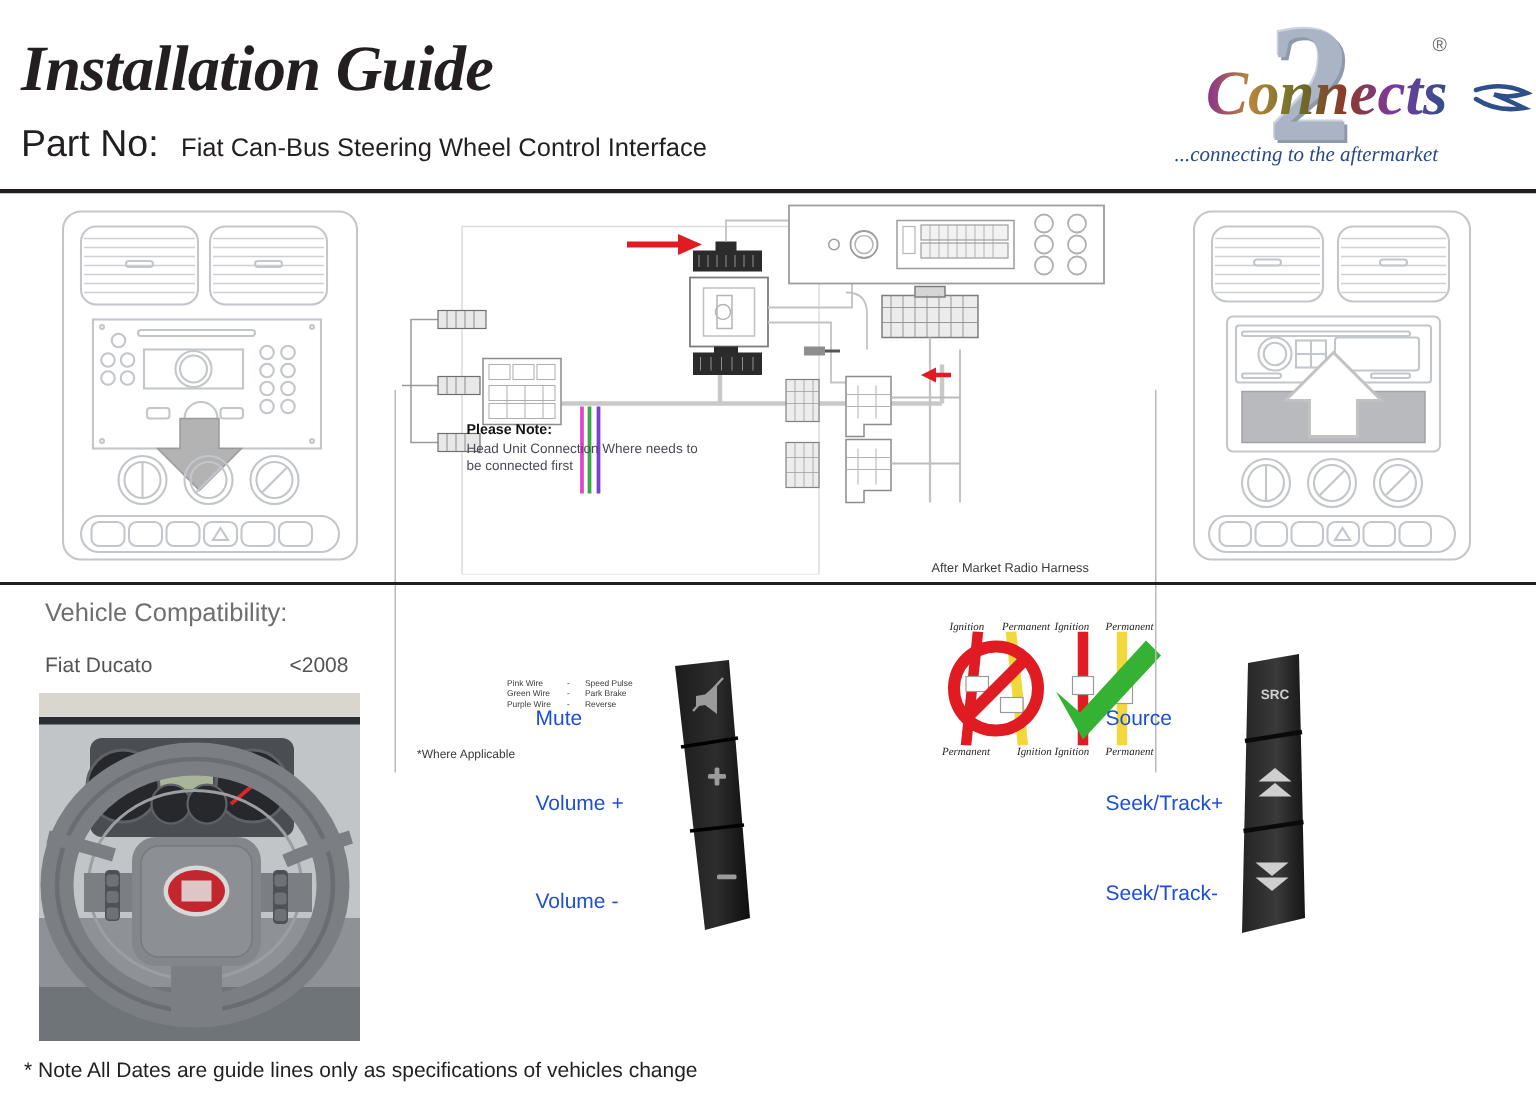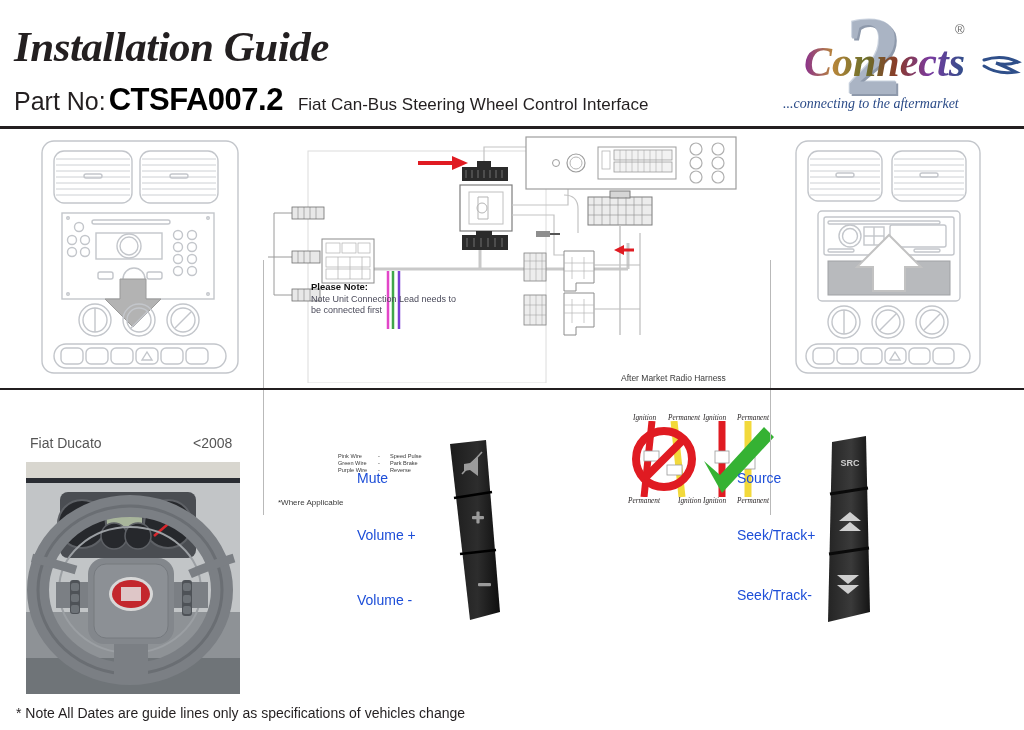--- a/index.html
+++ b/index.html
@@ -76,21 +76,20 @@
 </style>
 </head>
 <body>
 
 <div class="page">
 
   <div id="header">
     <div id="title">Installation Guide</div>
     <div id="partrow">
       <span id="partlabel">Part No:</span>
-      <span id="partno">CTSFA007.2</span>
       <span id="partdesc">Fiat Can-Bus Steering Wheel Control Interface</span>
     </div>
     <div id="hdr-rule"></div>
 
     <div id="logo">
       <div id="logo-2">2</div>
       <div id="logo-word">
         <svg viewBox="0 0 225 52">
           <defs>
             <linearGradient id="cw" x1="0" y1="0" x2="1" y2="0">
@@ -381,21 +380,21 @@
         <line x1="352" y1="90" x2="352" y2="200" stroke="#c3c3c3" stroke-width="1.5"></line>
       </g>
 
       <g>
         <path d="M346 115 l10 -5 v10 z" fill="#e01b22"></path>
         <line x1="356" y1="115" x2="366" y2="115" stroke="#e01b22" stroke-width="3"></line>
       </g>
     </svg>
 
     <div class="dtxt" id="note-title">Please Note:</div>
-    <div class="dtxt" id="note-l1">Note Unit Connection Lead needs to</div>
+    <div class="dtxt" id="note-l1">Head Unit Connection Where needs to</div>
     <div class="dtxt" id="note-l2">be connected first</div>
     <div class="dtxt" id="harness-lbl">After Market Radio Harness</div>
     <div class="dtxt" id="whereapp">*Where Applicable</div>
 
     <div class="wirelegend">
       <div class="wl">
           <span class="wn">Pink Wire</span>
           <span class="wd">-</span>
           <span>Speed Pulse</span>
         </div>
@@ -505,20 +504,21 @@
         <rect x="145" y="211" width="21" height="16" rx="5"></rect>
         <path d="M107 215 l5 8 h-10 z"></path>
       </g>
     </svg>
 
     <div class="vdiv" id="vdiv1"></div>
     <div class="vdiv" id="vdiv2"></div>
   </div>
   <div id="band-rule"></div>
 
+  <div class="h2" id="vc-head">Vehicle Compatibility:</div>
   <div id="veh-name">Fiat Ducato</div>
   <div id="veh-year">&lt;2008</div>
 
   <div id="photo">
     <svg width="214" height="232" viewBox="0 0 214 232">
       <rect x="0" y="0" width="214" height="232" fill="#c2c5c7"></rect>
       <rect x="0" y="0" width="214" height="18" fill="#d8d6cf"></rect>
       <rect x="0" y="16" width="214" height="5" fill="#2a2d33"></rect>
       <rect x="0" y="150" width="214" height="82" fill="#8e9296"></rect>
       <rect x="0" y="196" width="214" height="36" fill="#6f7478"></rect>

